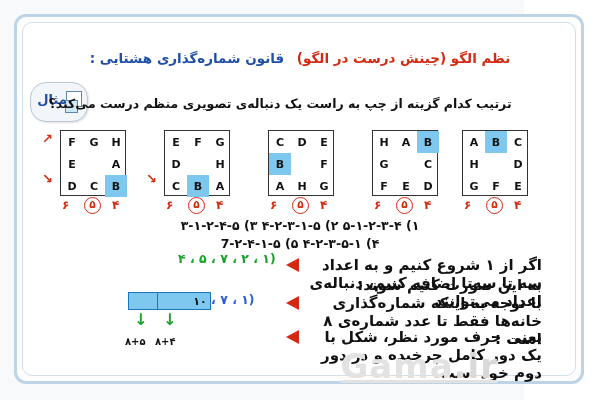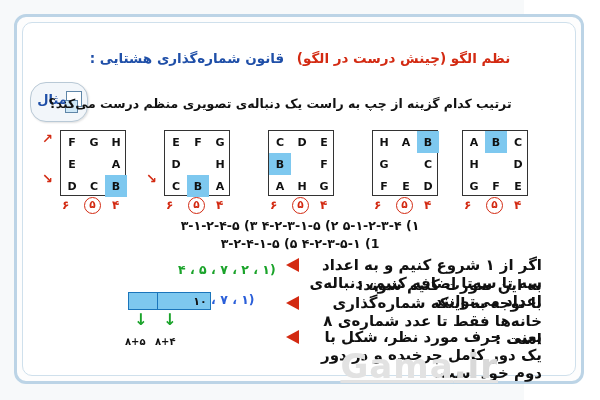--- a/index.html
+++ b/index.html
@@ -224,33 +224,33 @@
     <div class="cell c12">D</div>
     <div class="cell c20">G</div>
     <div class="cell c21">F</div>
     <div class="cell c22">E</div>
   </div>
   <div class="optnum" style="left:464px;top:198px;">۶</div>
   <div class="circlenum" style="left:486px;top:197px;"><span class="ring">۵</span></div>
   <div class="optnum" style="left:514px;top:198px;">۴</div>
 
   <div class="seq" style="top:218px;left:0;">۱) ۵-۱-۲-۳-۴   ۲) ۴-۲-۳-۱-۵   ۳) ۳-۱-۲-۴-۵</div>
-  <div class="seq" style="top:236px;left:0;">1) ۴-۲-۳-۵-۱   ۵) ۳-۲-۴-۱-۵</div>
+  <div class="seq" style="top:236px;left:0;">۴) ۴-۲-۳-۵-۱   ۵) 7-۲-۴-۱-۵</div>
 
   <div class="redarrow" style="left:286px;top:258px;"></div>
   <div class="note" style="left:306px;top:256px;width:236px;">اگر از ۱ شروع کنیم و به اعداد سه تا سه‌تا اضافه کنیم، دنباله‌ی اعداد می‌توانند</div>
   <div class="note" style="left:306px;top:276px;width:236px;">به این صورت کنیم شوند:</div>
 
   <div class="redarrow" style="left:286px;top:296px;"></div>
   <div class="note" style="left:306px;top:294px;width:236px;">با توجه به اینکه شماره‌گذاری خانه‌ها فقط تا عدد شماره‌ی ۸ است :</div>
 
   <div class="redarrow" style="left:286px;top:330px;"></div>
   <div class="note" style="left:306px;top:328px;width:236px;">یعنی حرف مورد نظر، شکل با یک دور کامل چرخیده و در دور دوم خود است.</div>
 
-  <div class="green-ans" style="left:178px;top:262px;text-align:right;">۴ ، ۵ ، ۷ ، ۲ ، ۱)</div>
+  <div class="green-ans" style="left:178px;top:251px;text-align:right;">۴ ، ۵ ، ۷ ، ۲ ، ۱)</div>
   <div class="blue-ans" style="left:178px;top:292px;">۱ ، ۴ ، ۷ ، ۱)</div>
 
   <div class="boxnum" style="left:128px;top:292px;">۱۳</div>
   <div class="boxnum" style="left:157px;top:292px;">۱۰</div>
 
   <div class="gdown" style="left:134px;top:312px;">↓</div>
   <div class="gdown" style="left:163px;top:312px;">↓</div>
 
   <div class="smalladd" style="left:125px;top:336px;">۸+۵</div>
   <div class="smalladd" style="left:155px;top:336px;">۸+۴</div>

